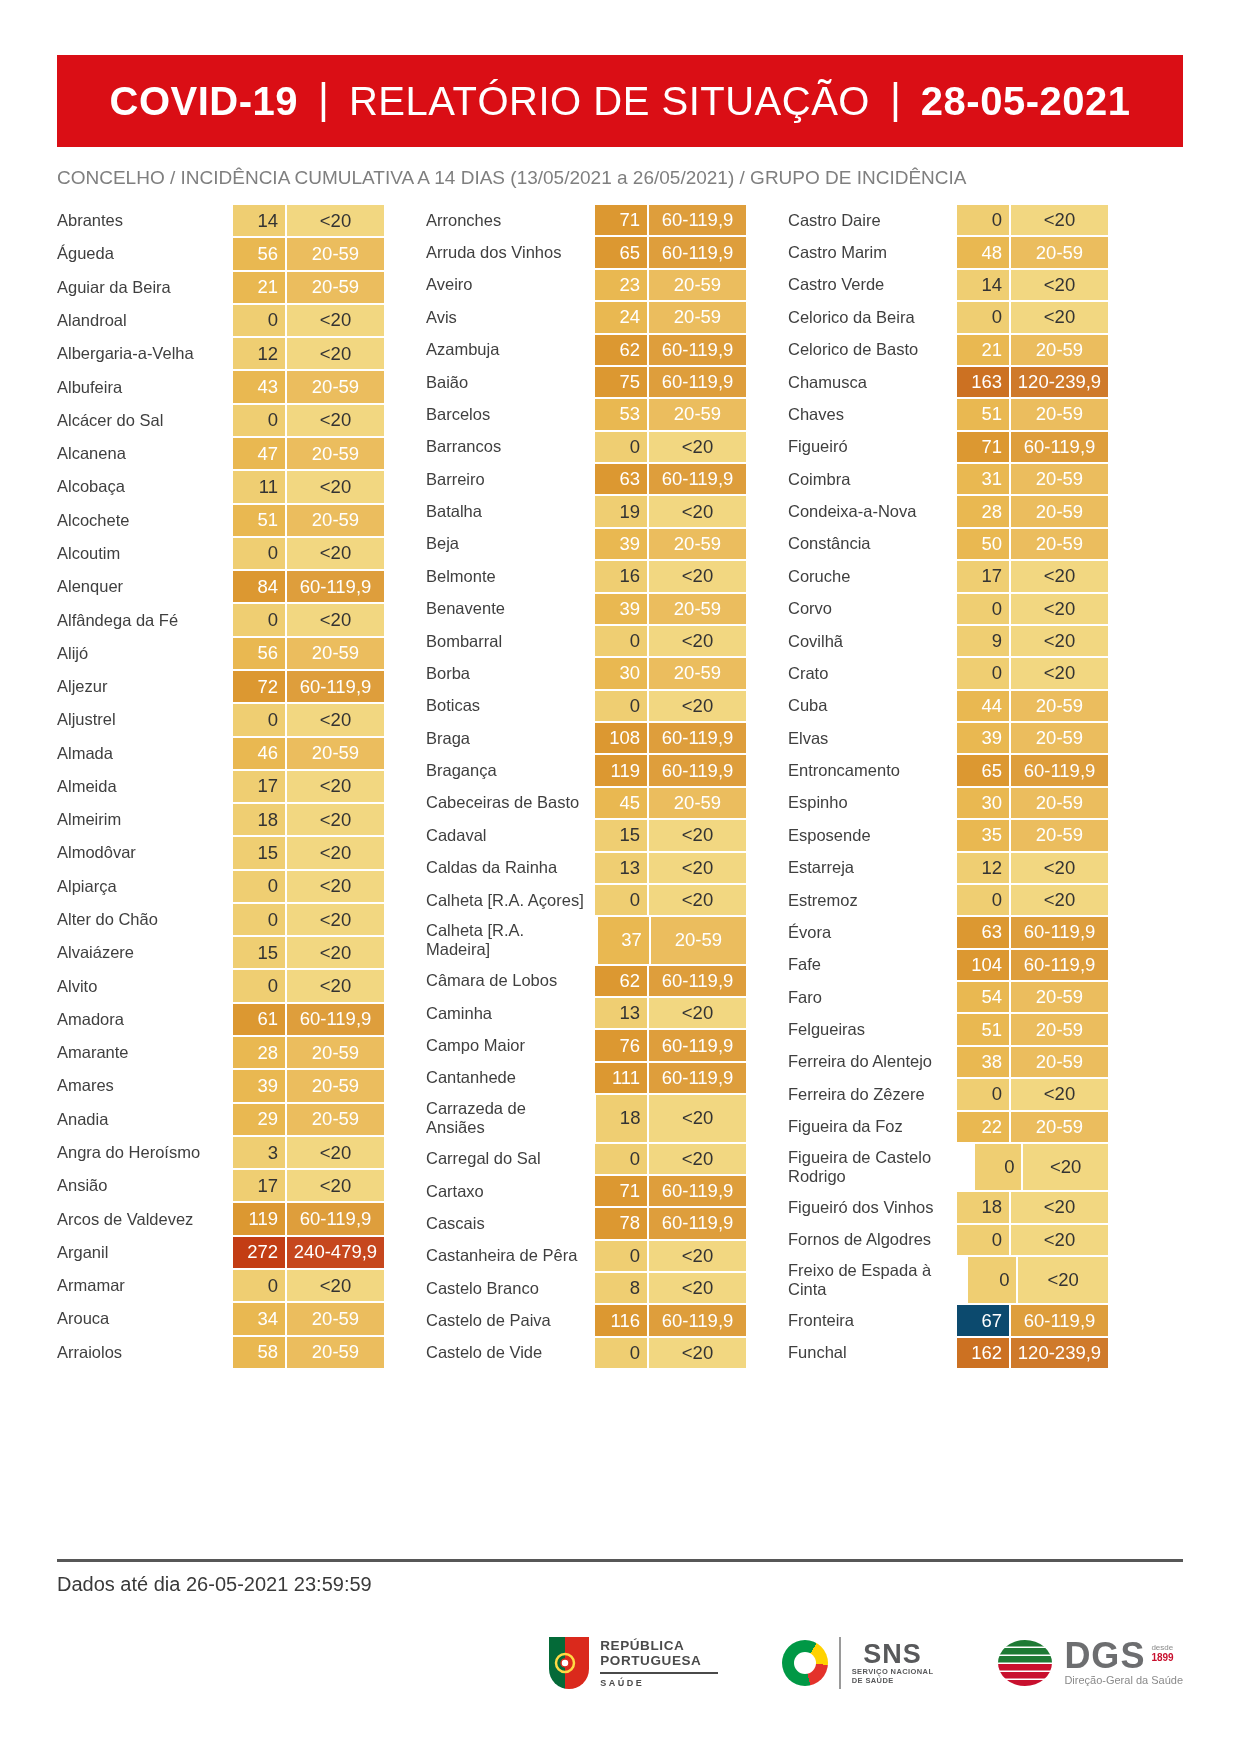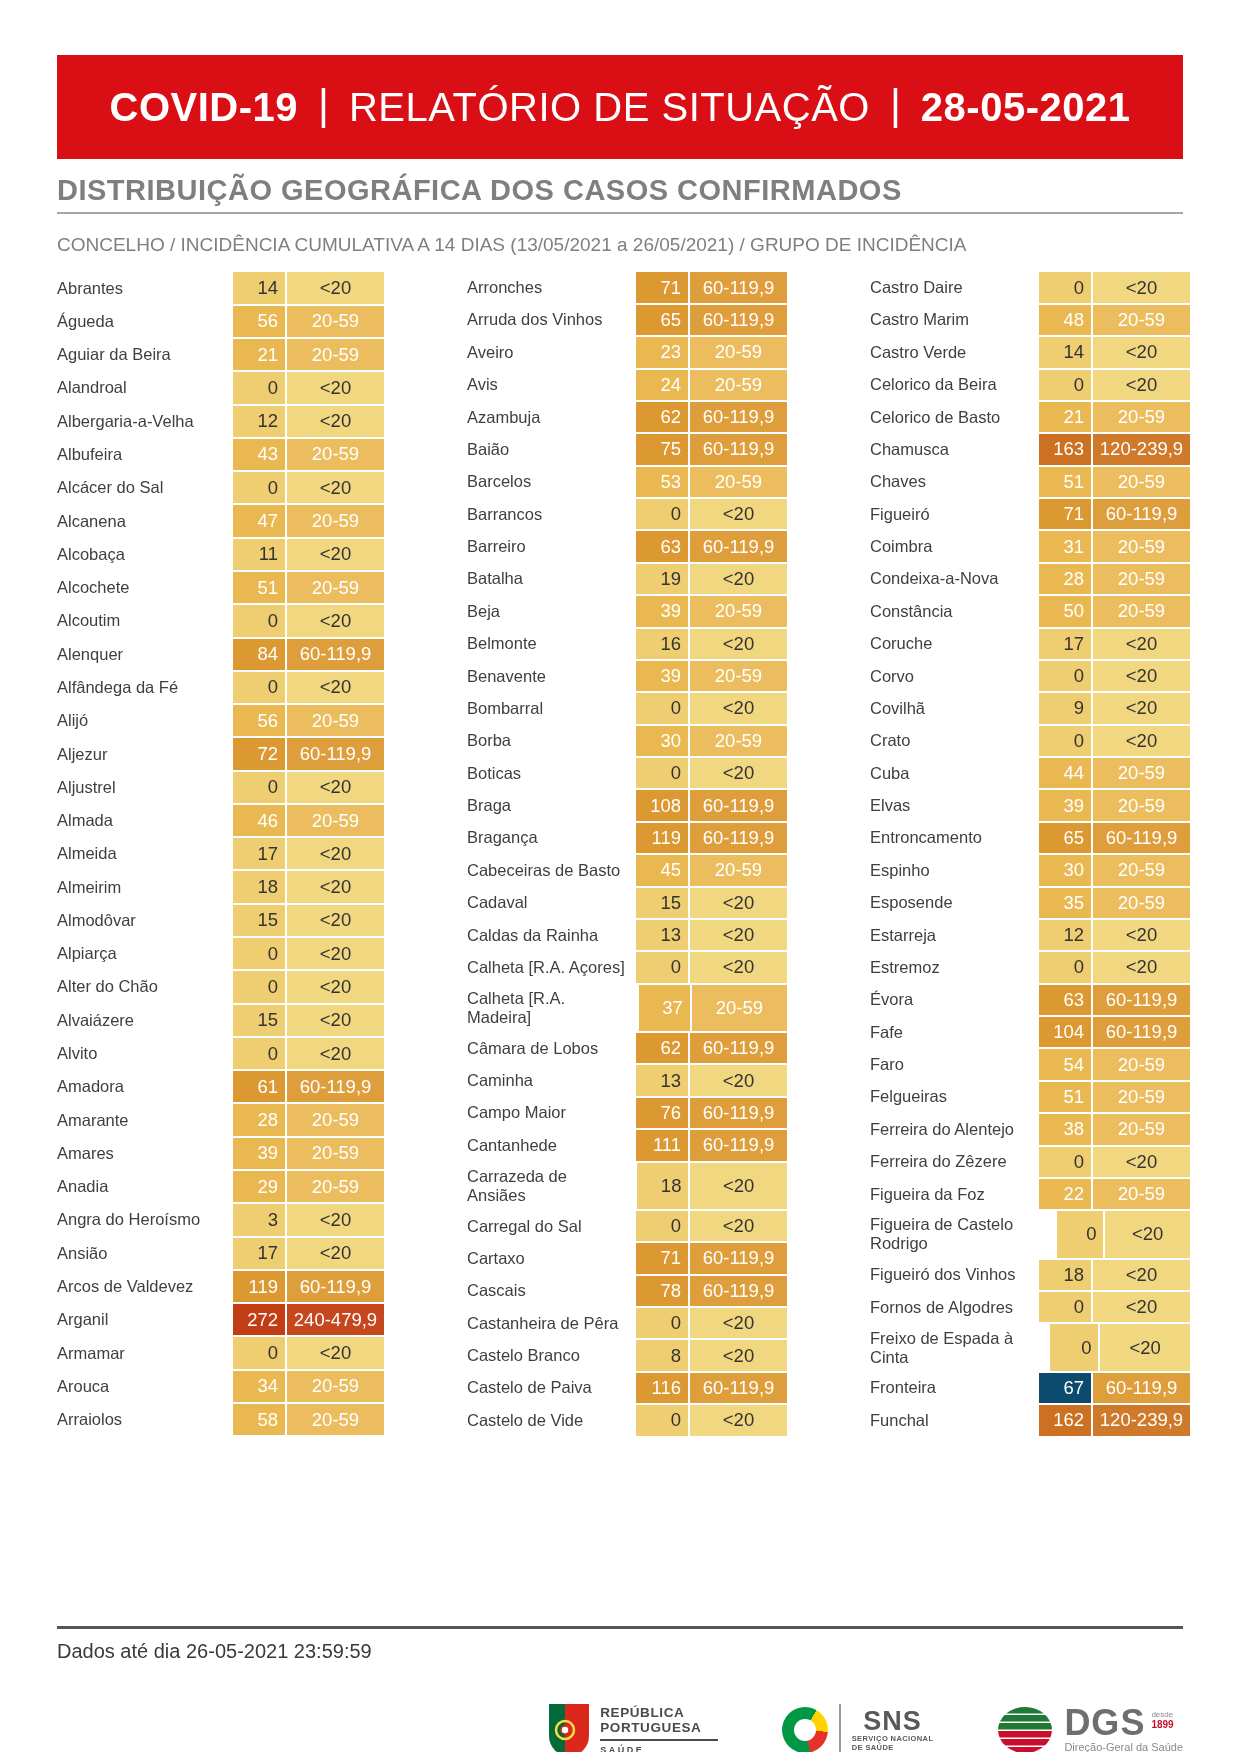--- a/index.html
+++ b/index.html
@@ -4,38 +4,38 @@
 <title>COVID-19 | Relatório de Situação | 28-05-2021</title>
 <style>
   html,body{margin:0;padding:0;background:#ffffff;}
   .page{
     width:1240px;height:1752px;box-sizing:border-box;
     padding:55px 57px 0 57px;position:relative;background:#ffffff;
     font-family:"Liberation Sans","DejaVu Sans",sans-serif;
   }
   
   .banner{
-    height:104px;background:#DA0E15;color:#ffffff;
+    height:92px;background:#DA0E15;color:#ffffff;
     display:flex;align-items:center;justify-content:center;gap:20px;
     font-size:40px;white-space:nowrap;
   }
   .banner .b-bold{font-weight:700;letter-spacing:0.5px;}
   .banner .b-reg{font-weight:400;letter-spacing:0.5px;}
   .banner .b-sep{font-weight:300;font-size:42px;transform:translateY(-2px);}
   
   .title{
     margin-top:13px;font-size:29px;line-height:36px;font-weight:700;
     color:#7F7F7F;letter-spacing:0.5px;
     padding-bottom:4px;border-bottom:2px solid #A6A6A6;
   }
   .subtitle{margin-top:19px;font-size:19px;line-height:24px;color:#7F7F7F;}
   
   .grid{
     margin-top:15px;height:1163px;
-    display:grid;grid-template-columns:327px 320px 320px;column-gap:83px;
+    display:grid;grid-template-columns:327px 320px 320px;column-gap:42px;
   }
   .col{display:flex;flex-direction:column;gap:2px;height:100%;}
   .row{display:flex;align-items:stretch;flex:1 1 auto;min-height:0;}
   .name{
     flex:1 1 auto;display:flex;align-items:center;
     font-size:16.5px;line-height:19px;color:#3F3F3F;padding-right:8px;
   }
   .cell{display:flex;align-items:center;box-sizing:border-box;font-size:18.5px;}
   .cell.value{width:52px;justify-content:flex-end;padding-right:7px;}
   .cell.range{width:97px;justify-content:center;margin-left:2px;}
@@ -78,21 +78,20 @@
 <div class="page">
 
   <header class="banner" style="background: rgb(218, 14, 21);">
     <span class="b-bold">COVID-19</span>
     <span class="b-sep">|</span>
     <span class="b-reg">RELATÓRIO DE SITUAÇÃO</span>
     <span class="b-sep">|</span>
     <span class="b-bold">28-05-2021</span>
   </header>
 
-  <h1 class="title">DISTRIBUIÇÃO GEOGRÁFICA DOS CASOS CONFIRMADOS</h1>
   <div class="subtitle">CONCELHO / INCIDÊNCIA CUMULATIVA A 14 DIAS (13/05/2021 a 26/05/2021) / GRUPO DE INCIDÊNCIA</div>
 
   <main class="grid">
     <div class="col" id="col-0">
         <div class="row">
           <div class="name">Abrantes</div>
           <div class="cell value" style="background: rgb(239, 206, 114); color: rgb(51, 51, 51);">14</div>
           <div class="cell range" style="background: rgb(242, 215, 129); color: rgb(51, 51, 51);">&lt;20</div>
         </div>
         <div class="row">

